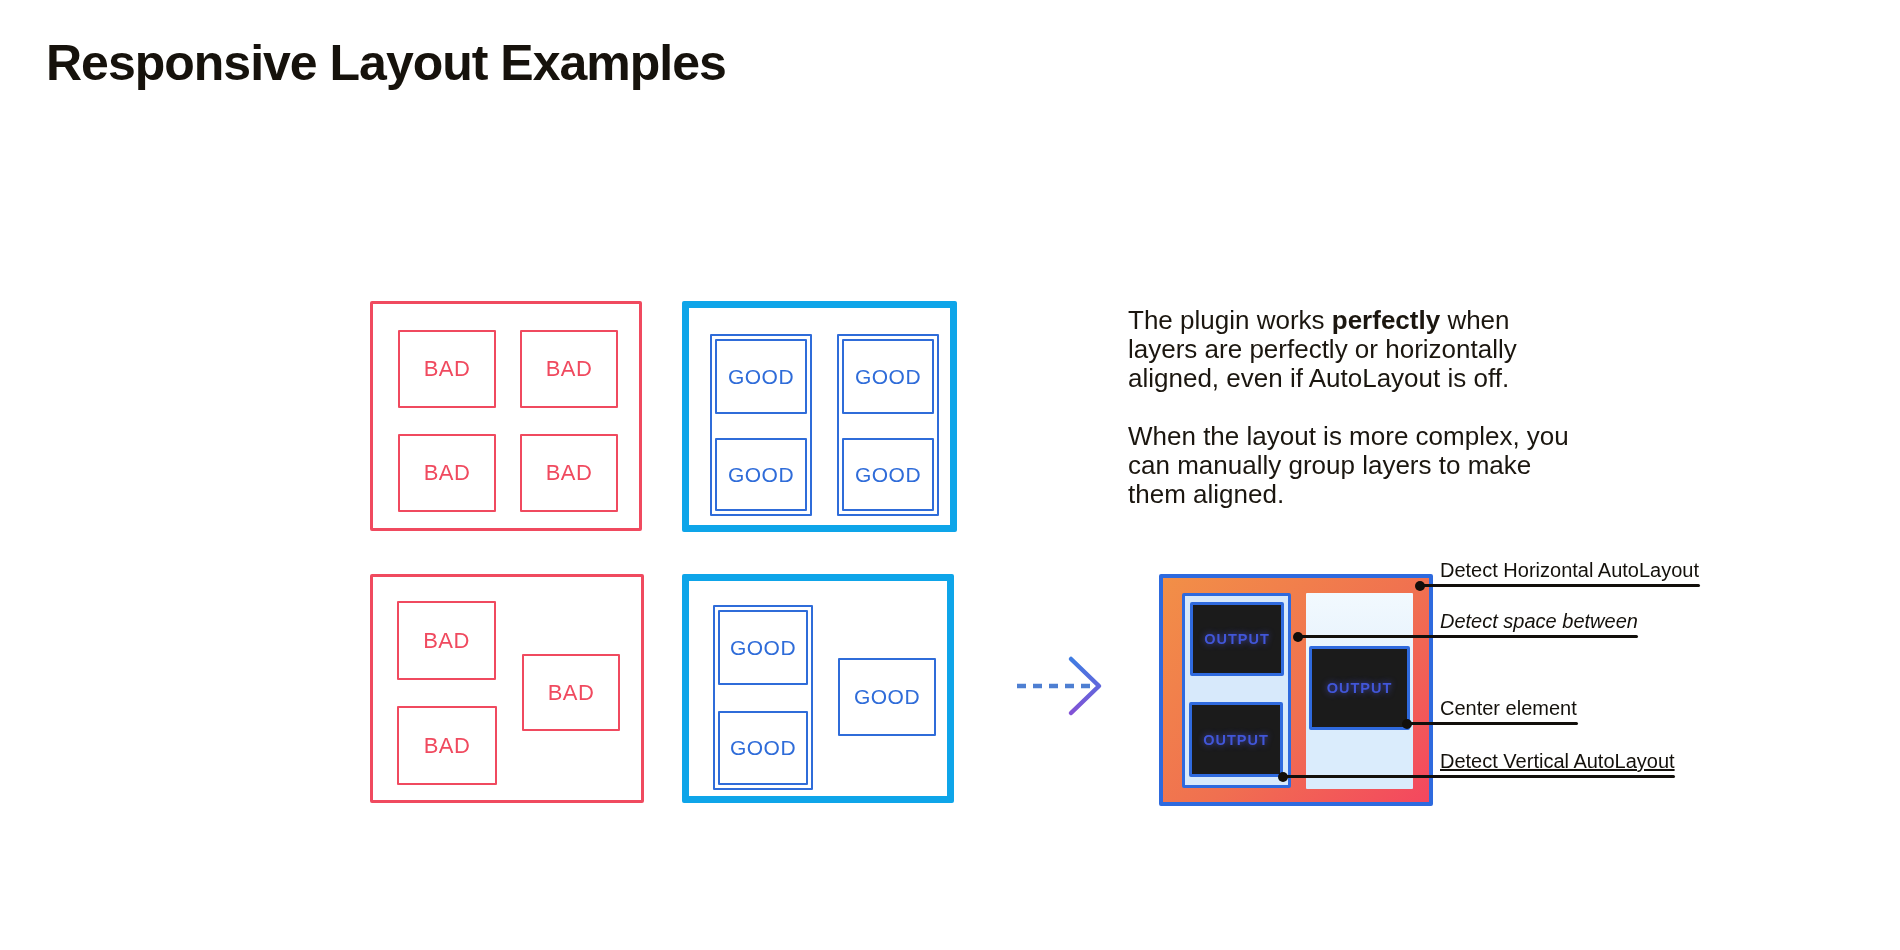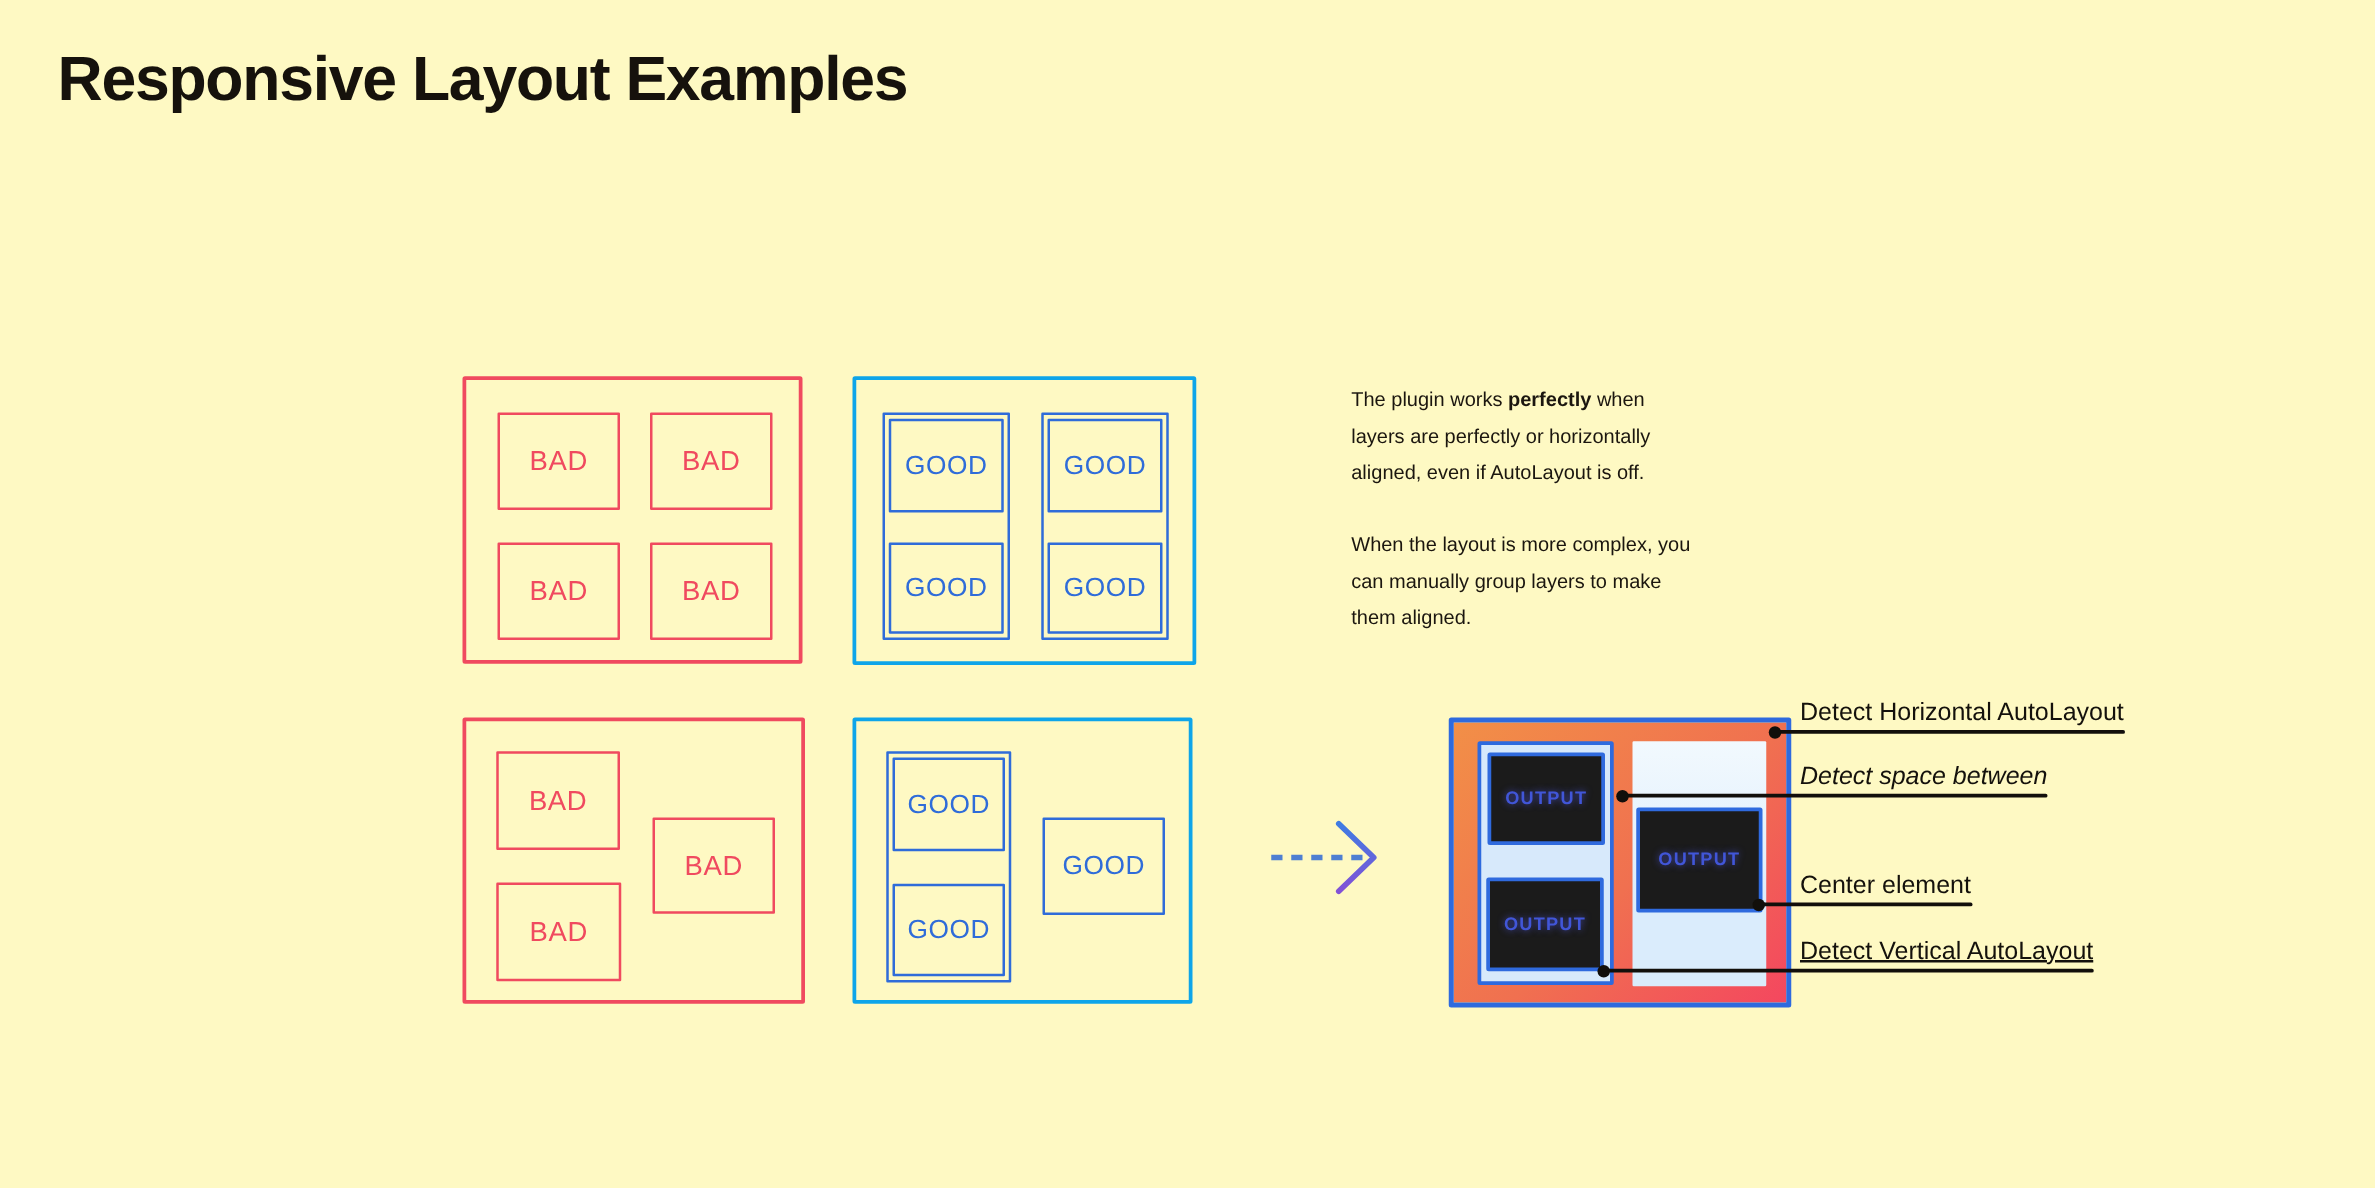--- a/index.html
+++ b/index.html
@@ -5,59 +5,59 @@
   html,body{margin:0;padding:0;}
   body{
     background:#EFE9D9;
     font-family:"Liberation Sans", sans-serif;
     -webkit-font-smoothing:antialiased;
   }
   .canvas{
     position:relative;
     width:1900px;
     height:950px;
-    background:#fef9c3;
+    background:#ffffff;
     overflow:hidden;
   }
   .abs{position:absolute;box-sizing:border-box;}
 
   
   .page-title{
     position:absolute;
     left:46px; top:34px;
     font-size:50px;
     font-weight:700;
     letter-spacing:-1px;
     color:#16120C;
   }
 
   
   .group{position:absolute;box-sizing:border-box;border-radius:2px;}
   .group.red{border:3px solid #F04A5F;}
-  .group.blue{border:3px solid #0ea5e9;}
+  .group.blue{border:7px solid #0ea5e9;}
 
   .cell{
     position:absolute;box-sizing:border-box;
     display:flex;align-items:center;justify-content:center;
     border-radius:1px;
     letter-spacing:0.5px;
   }
   .cell.bad{border:2.5px solid #F04A5F;color:#F04A5F;font-size:22px;}
   .cell.good{border:2.5px solid #2F6CD9;color:#2F6CD9;font-size:21px;}
   .wrapper{
     position:absolute;box-sizing:border-box;
     border:2px solid #2F6CD9;
     border-radius:1px;
   }
 
   
   .description{
     position:absolute;
-    left:1081px; top:306px;
-    font-size:16px;
+    left:1128px; top:306px;
+    font-size:26px;
     line-height:29px;
     color:#1B160F;
   }
   .description .para{margin:0 0 29px 0;}
   .description b{font-weight:700;}
 
   
   .output-frame{
     position:absolute;
     left:1159px; top:574px;

